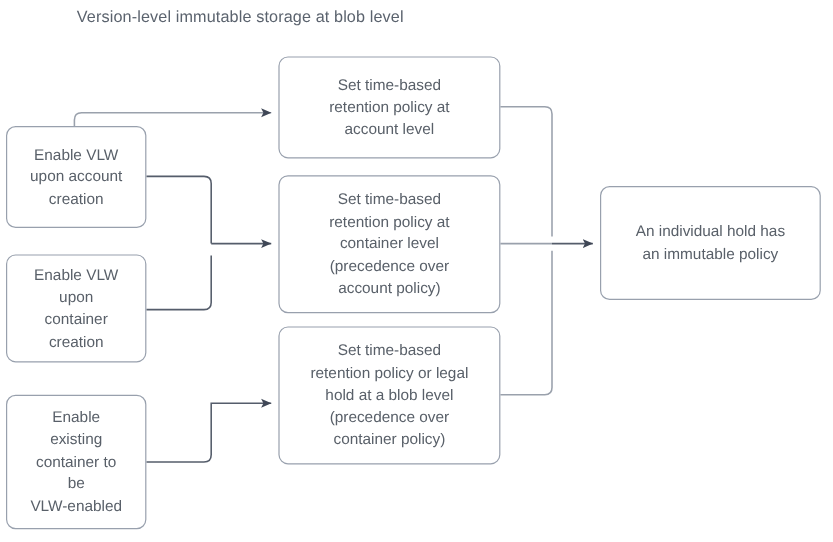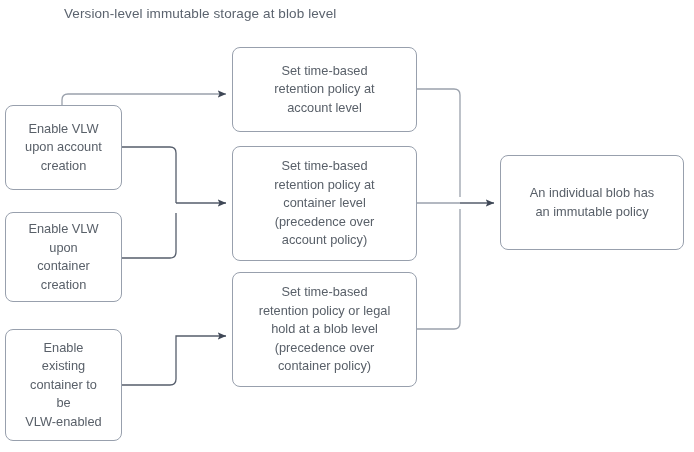--- a/index.html
+++ b/index.html
@@ -138,17 +138,17 @@
 
   <div class="node" id="node-retention-blob">
     <span class="node-text">Set time-based
 retention policy or legal
 hold at a blob level
 (precedence over
 container policy)</span>
   </div>
 
   <div class="node" id="node-immutable-blob">
-    <span class="node-text">An individual blob has
+    <span class="node-text">An individual hold has
 an immutable policy</span>
   </div>
 
 </div>
 
 </body></html>

